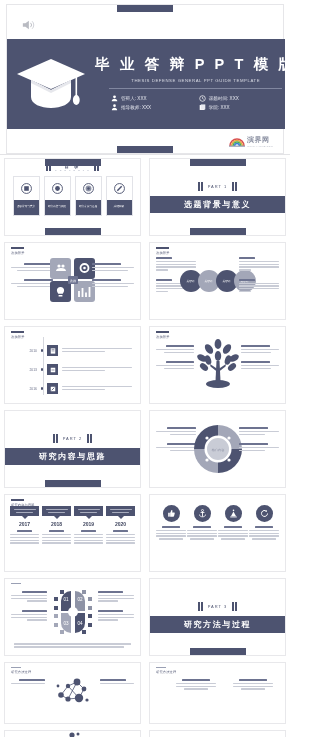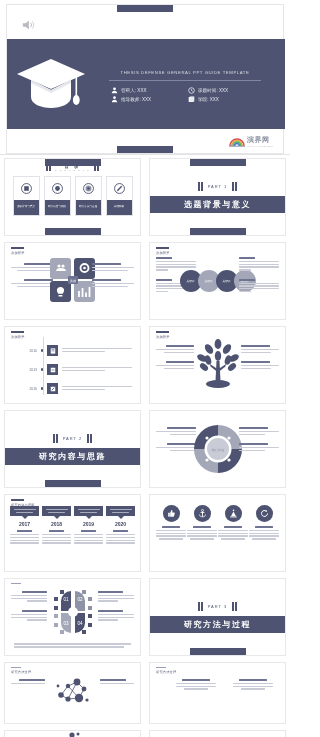--- a/index.html
+++ b/index.html
@@ -163,20 +163,21 @@
         <div class="cap-wrap">
           <svg class="cap-svg" width="72" height="58" viewBox="0 0 72 58">
             <path d="M36 4 L70 19 L36 34 L2 19 Z" fill="#ffffff"></path>
             <path d="M16 25 L16 42 C16 49 26 53 36 53 C46 53 56 49 56 42 L56 25 L36 35 Z" fill="#ffffff"></path>
             <path d="M16 25 L36 35 L56 25 L56 28 L36 38 L16 28 Z" fill="#e6e7ec"></path>
             <rect x="60.5" y="21" width="1.6" height="21" fill="#ffffff"></rect>
             <ellipse cx="61.3" cy="45" rx="3.4" ry="5" fill="#ffffff"></ellipse>
           </svg>
         </div>
         <div class="hero-txt">
+          <div class="hero-title">毕 业 答 辩 P P T 模 版</div>
           <div class="hero-sub">THESIS DEFENSE GENERAL PPT GUIDE TEMPLATE</div>
           <div class="hero-rule"></div>
           <div class="hero-info">
 
             <div class="hero-info-cell">
               <svg class="gi" viewBox="0 0 10 10">
                 <circle cx="5" cy="2.6" r="2" fill="#fff"></circle>
                   <path d="M1 9c0-2.3 1.8-3.6 4-3.6S9 6.7 9 9z" fill="#fff"></path>
               </svg>
               <span>答辩人: XXX</span>

